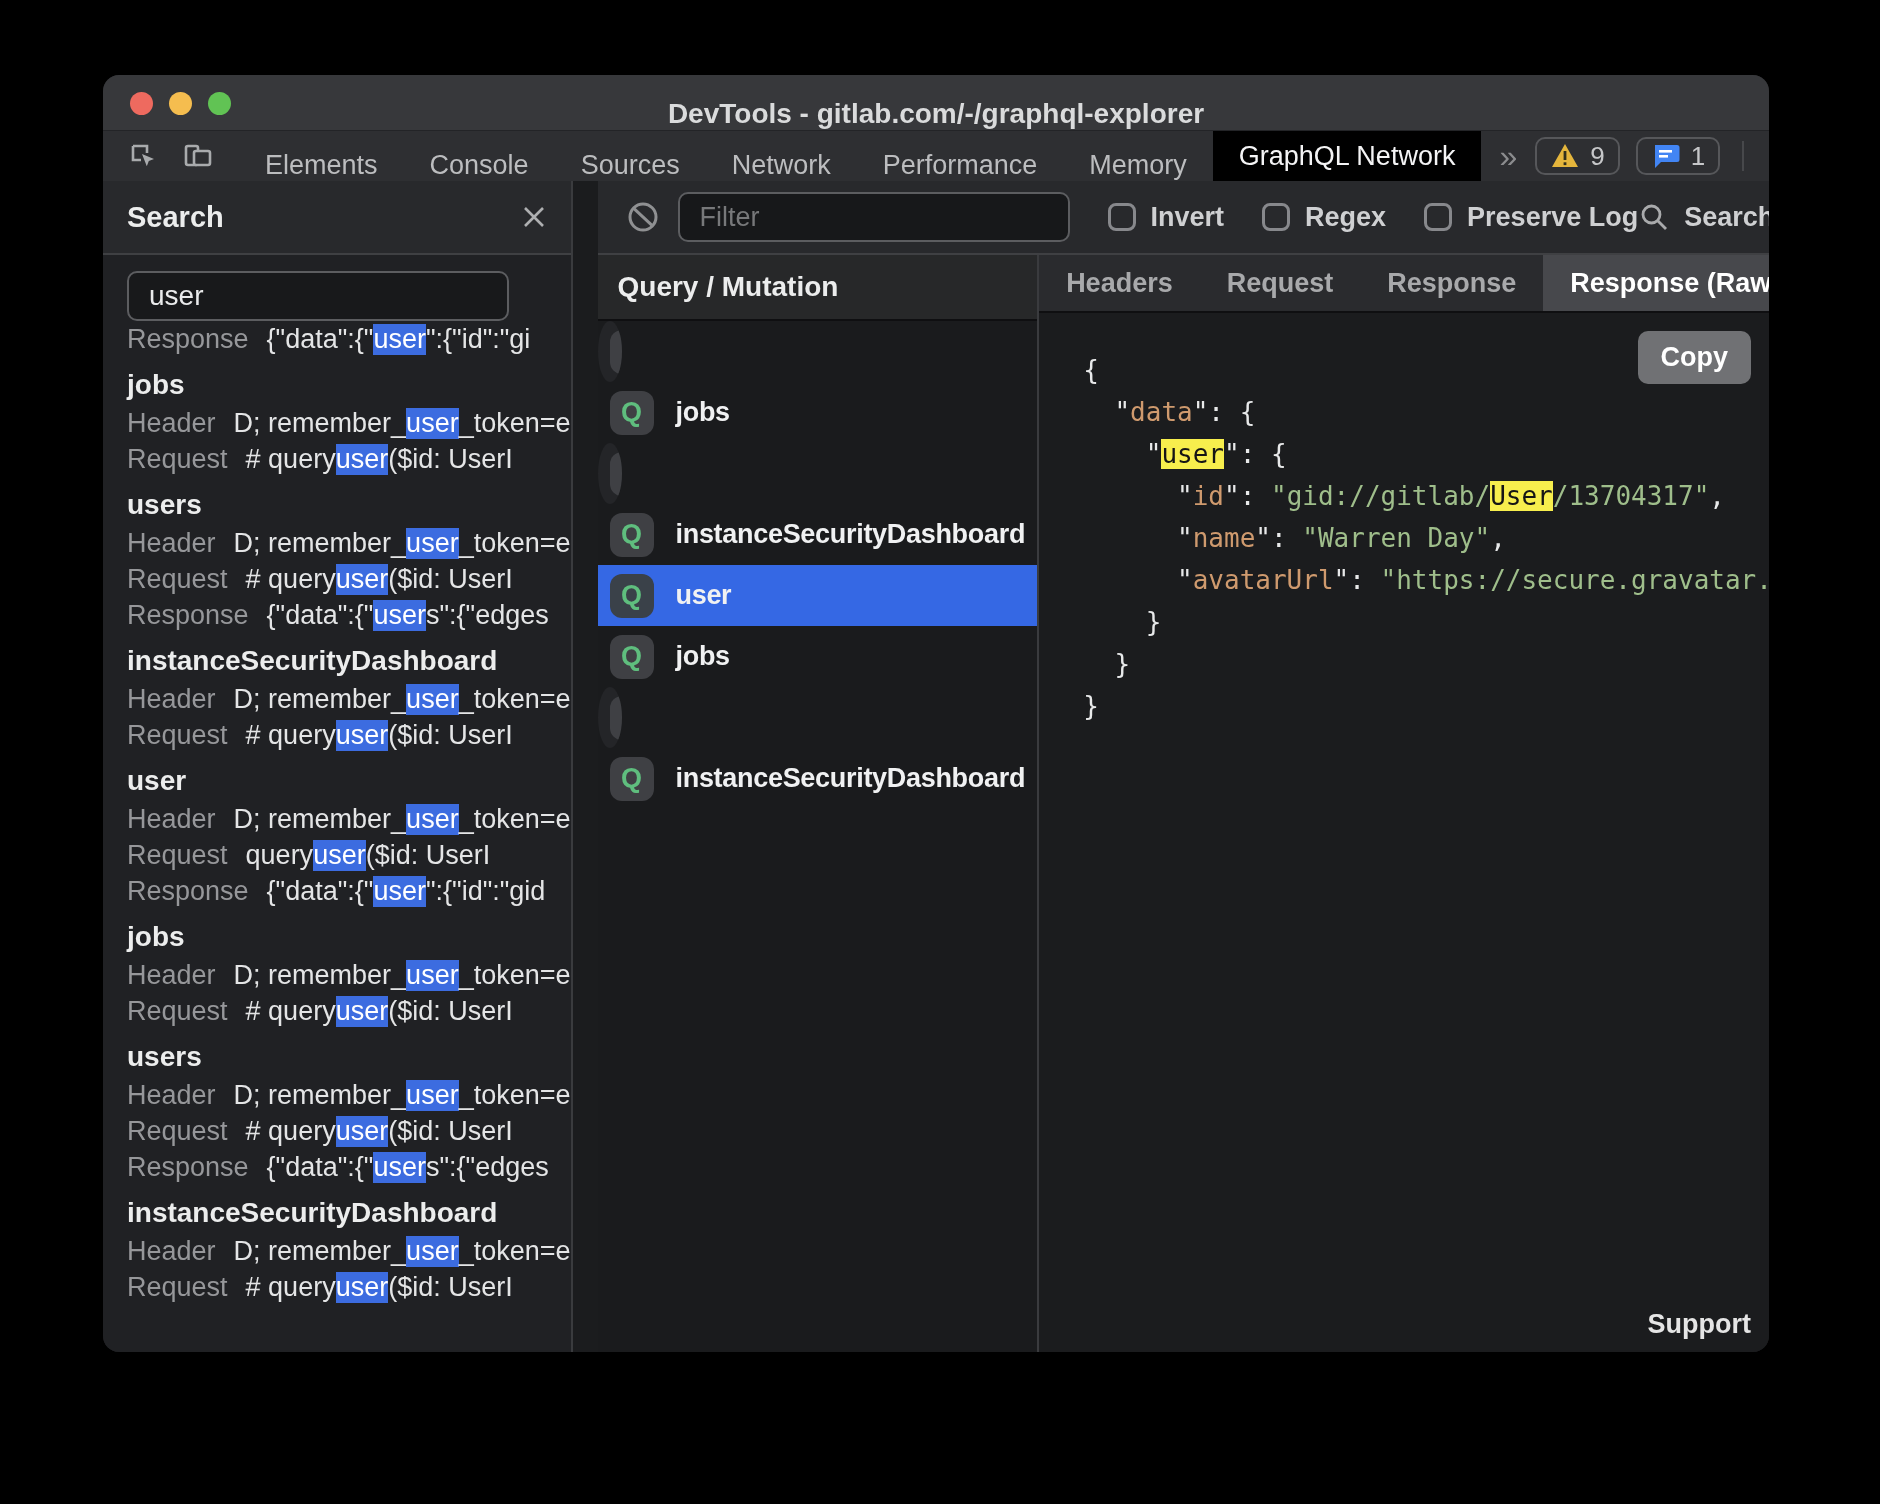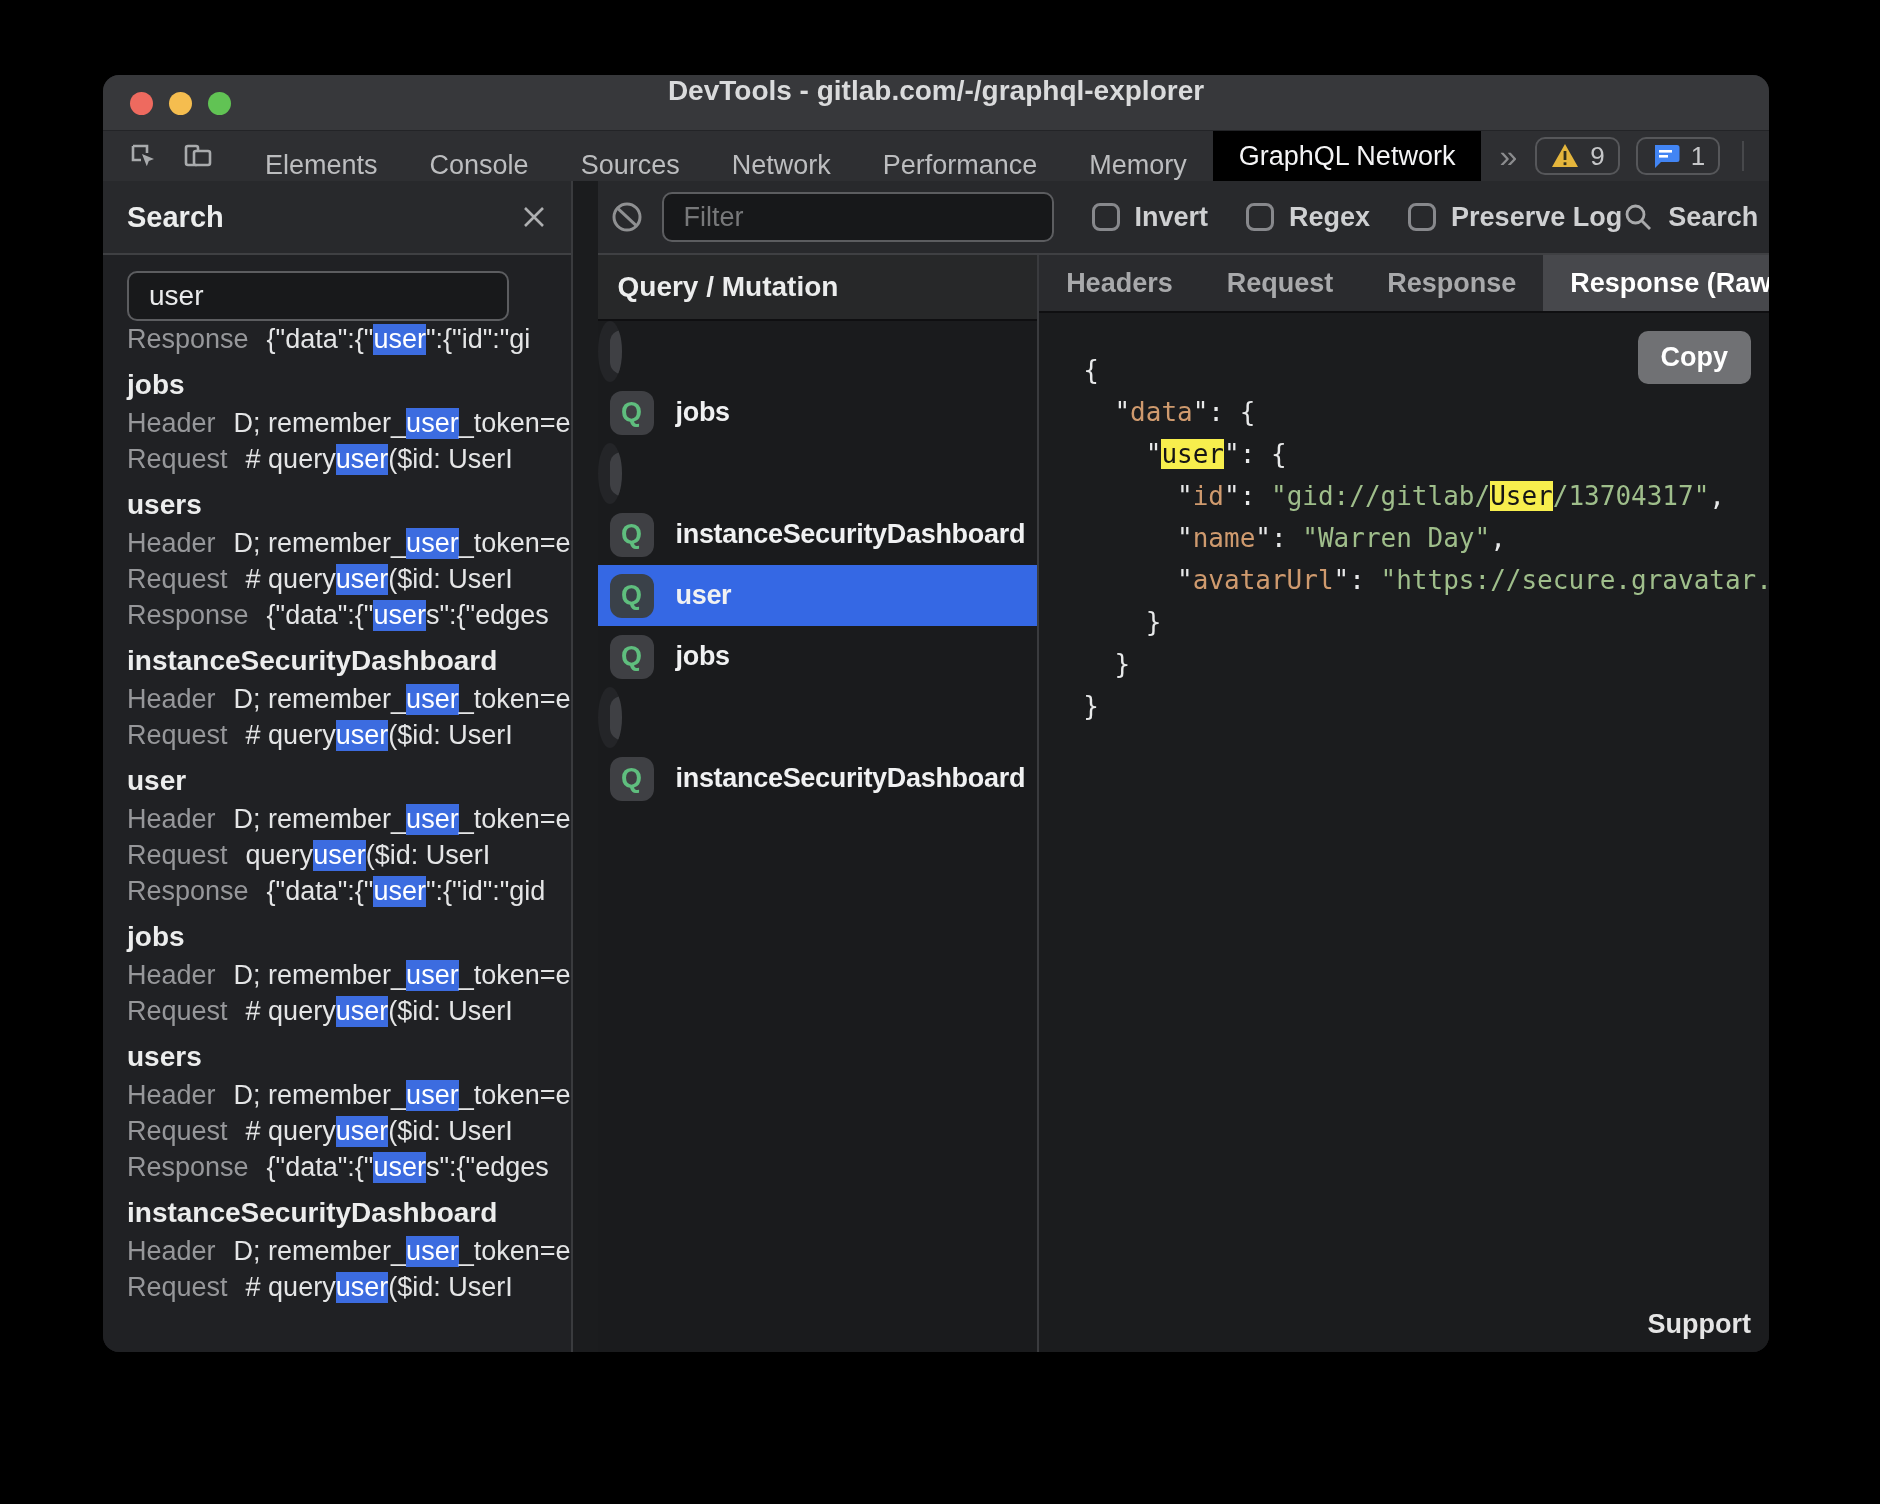--- a/index.html
+++ b/index.html
@@ -3,21 +3,21 @@
 <meta charset="utf-8">
 <style>
   * { box-sizing: border-box; margin: 0; padding: 0; }
   html,body { width:1880px; height:1504px; background:#000; font-family:"Liberation Sans","DejaVu Sans",sans-serif; overflow:hidden; }
 
   .window { position:absolute; left:103px; top:75px; width:1666px; height:1277px;
             border-radius:16px; overflow:hidden; background:#1b1c1e; display:flex; flex-direction:column; }
 
   
   .titlebar { flex:0 0 56px; background:#37383b; border-bottom:1px solid #232427;
-              display:flex; align-items:flex-start; justify-content:center; position:relative; }
+              display:flex; align-items:flex-end; justify-content:center; position:relative; }
   .lights { position:absolute; left:27px; top:17px; display:flex; gap:16px; }
   .light { width:23px; height:23px; border-radius:50%; }
   .light.red { background:#ee6a5f; } .light.yellow { background:#f5bd4f; } .light.green { background:#61c354; }
   .win-title { font-size:28px; font-weight:bold; color:#dadbdc; }
 
   
   .toolbar { flex:0 0 50px; background:#2e2f32; display:flex; align-items:stretch; }
   .tb-icons { display:flex; align-items:center; gap:22px; padding:0 12px 0 24px; }
   .tb-sep { width:2px; height:30px; background:#47484b; align-self:center; margin:0 6px; }
   .tabs-row { display:flex; align-items:flex-end; }
@@ -41,21 +41,21 @@
                   width:382px; padding:0 20px; font-size:28px; color:#e9eaeb; outline:none; font-family:inherit; }
   .results { flex:1; overflow:hidden; padding:14px 0 0 24px; }
   .res-title { height:40px; margin-top:8px; display:flex; align-items:center; font-size:28px; font-weight:bold; color:#eceded; }
   .res-line { height:36px; display:flex; align-items:center; white-space:nowrap; font-size:27px; color:#e4e5e6; }
   .res-line.clipped { margin-top:-14px; }
   .res-label { color:#96979a; margin-right:18px; flex:0 0 auto; }
   .hl-blue { background:#3c6ce0; color:#fff; }
 
   
   .right-col { flex:1; display:flex; flex-direction:column; min-width:0; }
-  .filter-bar { flex:0 0 74px; background:#28292c; border-bottom:2px solid #3f4043; display:flex; align-items:center; padding:0 12px; }
+  .filter-bar { flex:0 0 74px; background:#28292c; border-bottom:2px solid #3f4043; display:flex; align-items:center; padding:0 28px; }
   .filter-input { width:392px; height:50px; margin-left:18px; background:#17181a; border:2px solid #5c5d60; border-radius:10px;
                   padding:0 20px; font-size:27px; color:#c9cacb; outline:none; font-family:inherit; }
   .filter-input::placeholder { color:#77787a; }
   .cb-group { display:flex; align-items:center; gap:15px; margin-left:38px; }
   .checkbox { width:28px; height:28px; border:3px solid #87888c; border-radius:8px; background:transparent; }
   .cb-label { font-size:27px; font-weight:600; color:#cfd0d2; white-space:nowrap; }
   .search-group { margin-left:auto; margin-right:96px; display:flex; align-items:center; gap:14px; }
 
   .panels-row { flex:1; display:flex; min-height:0; }
 

